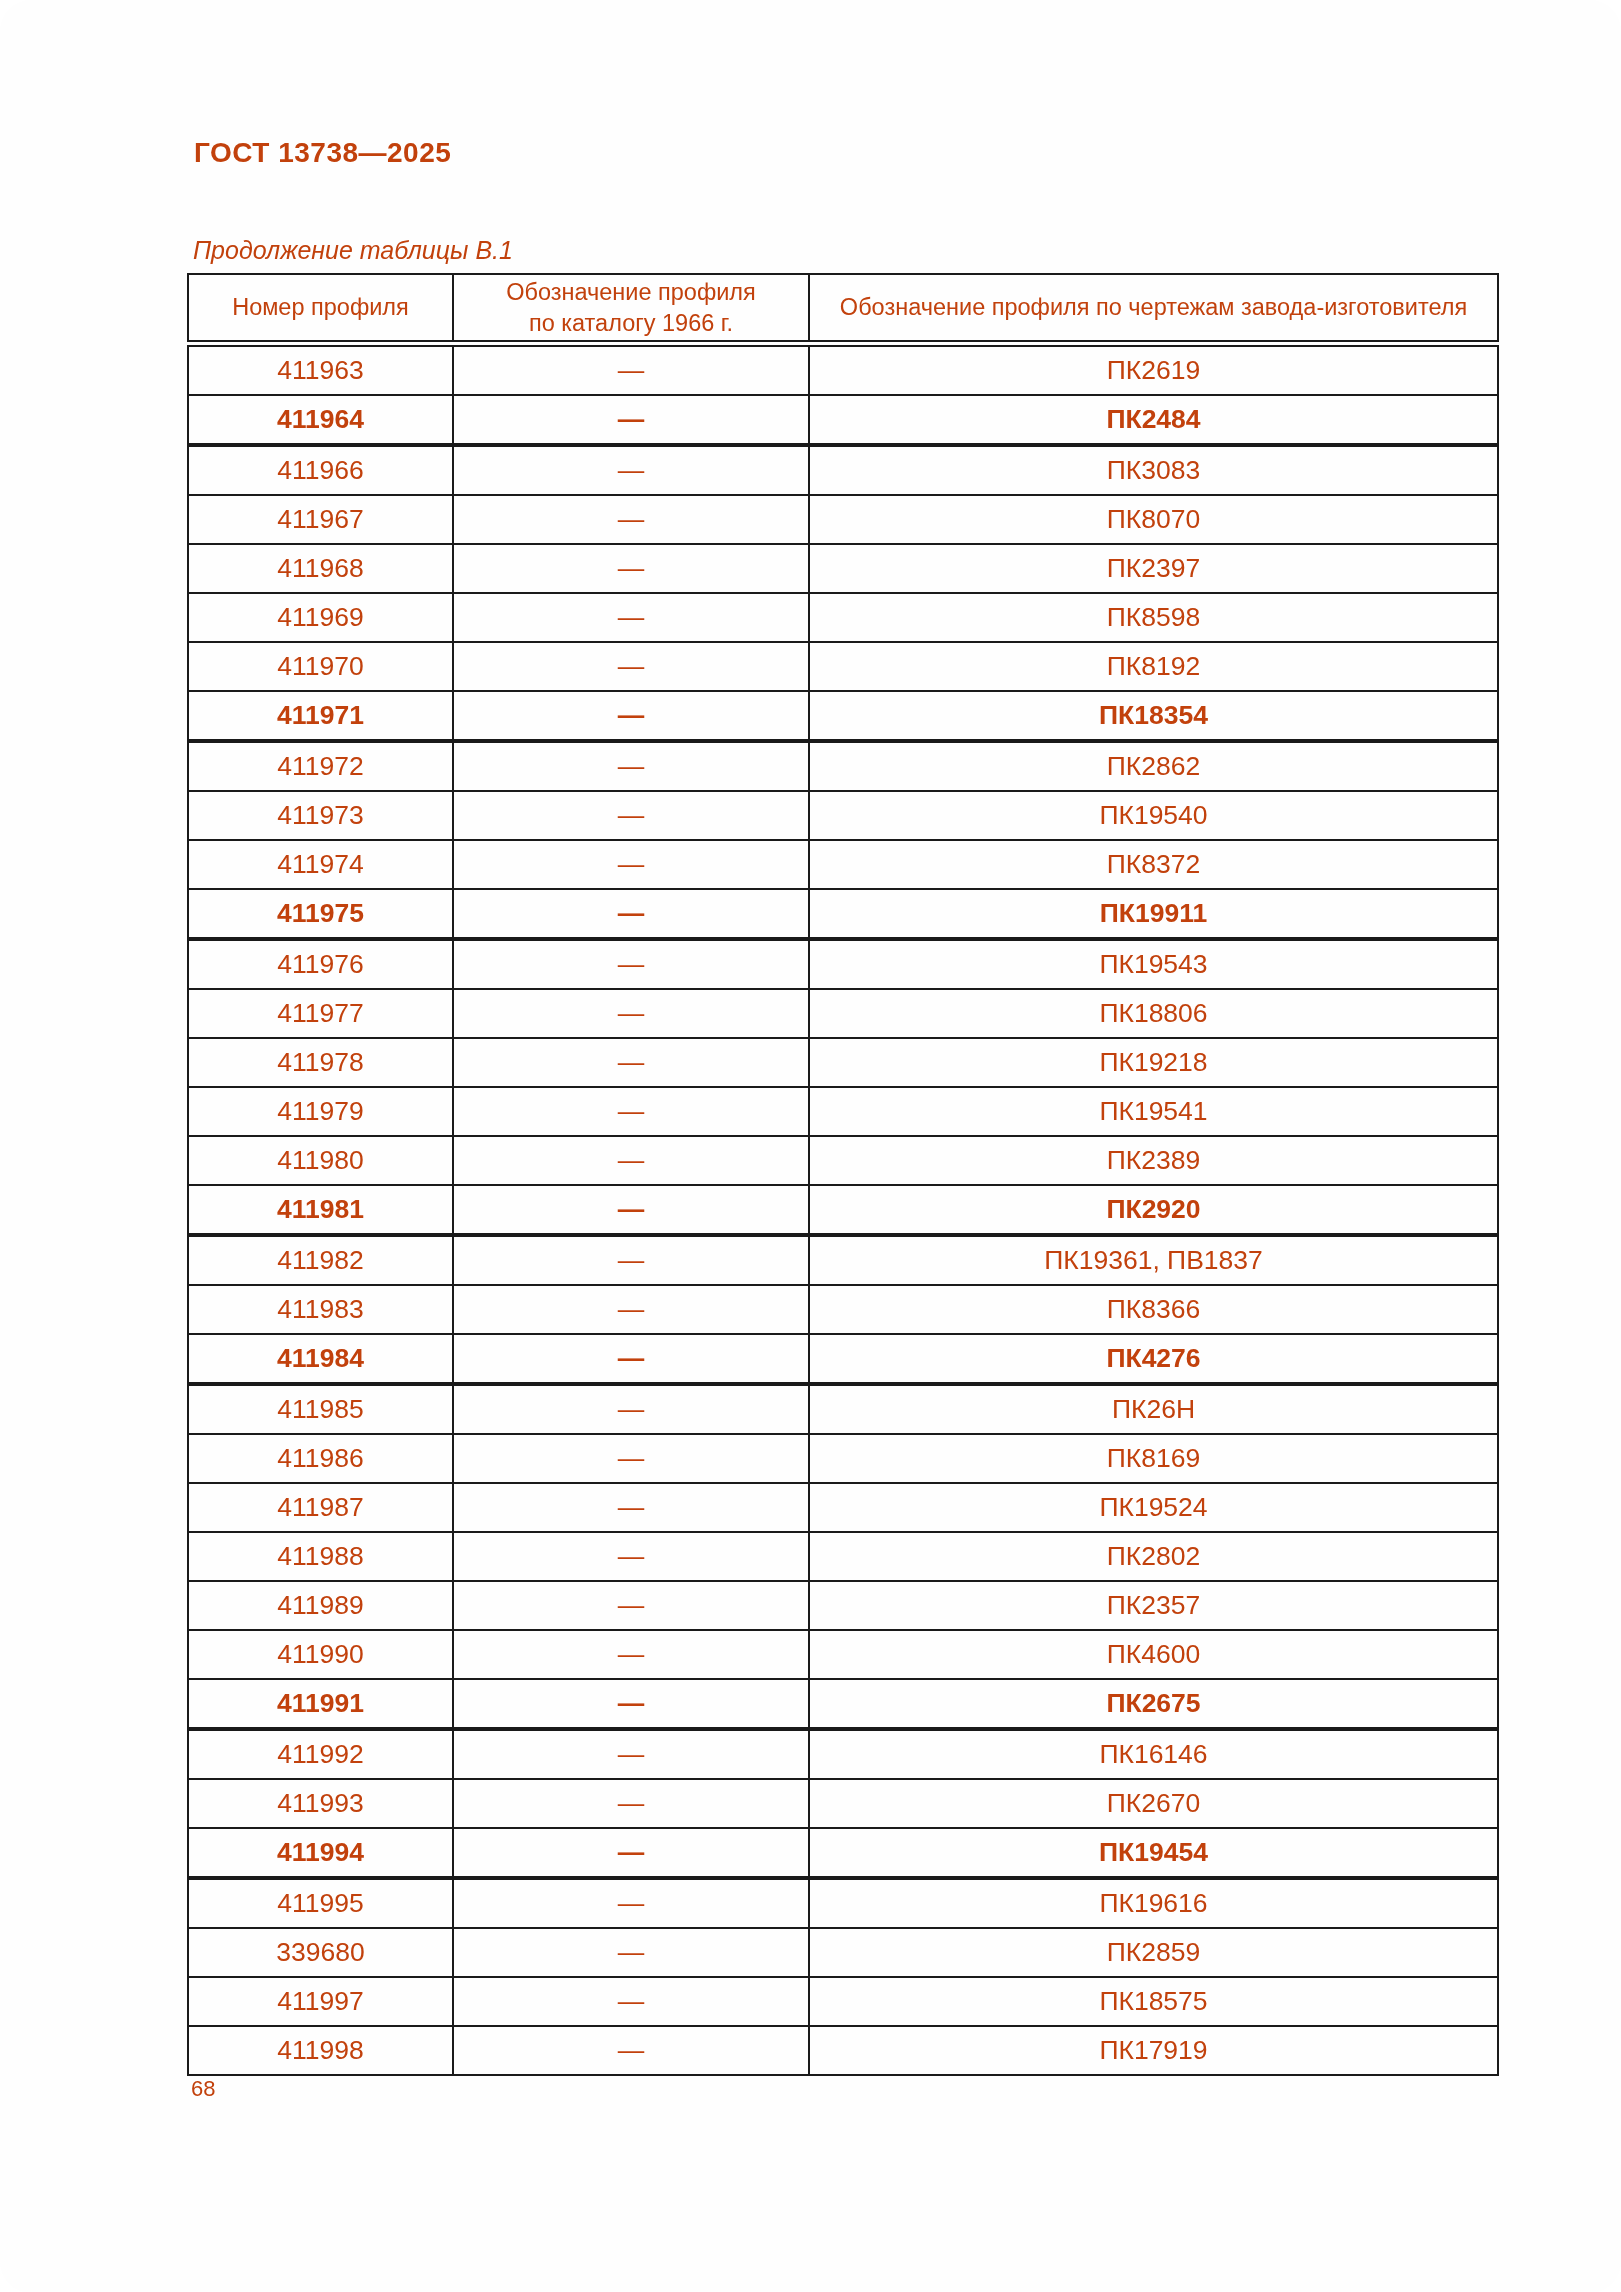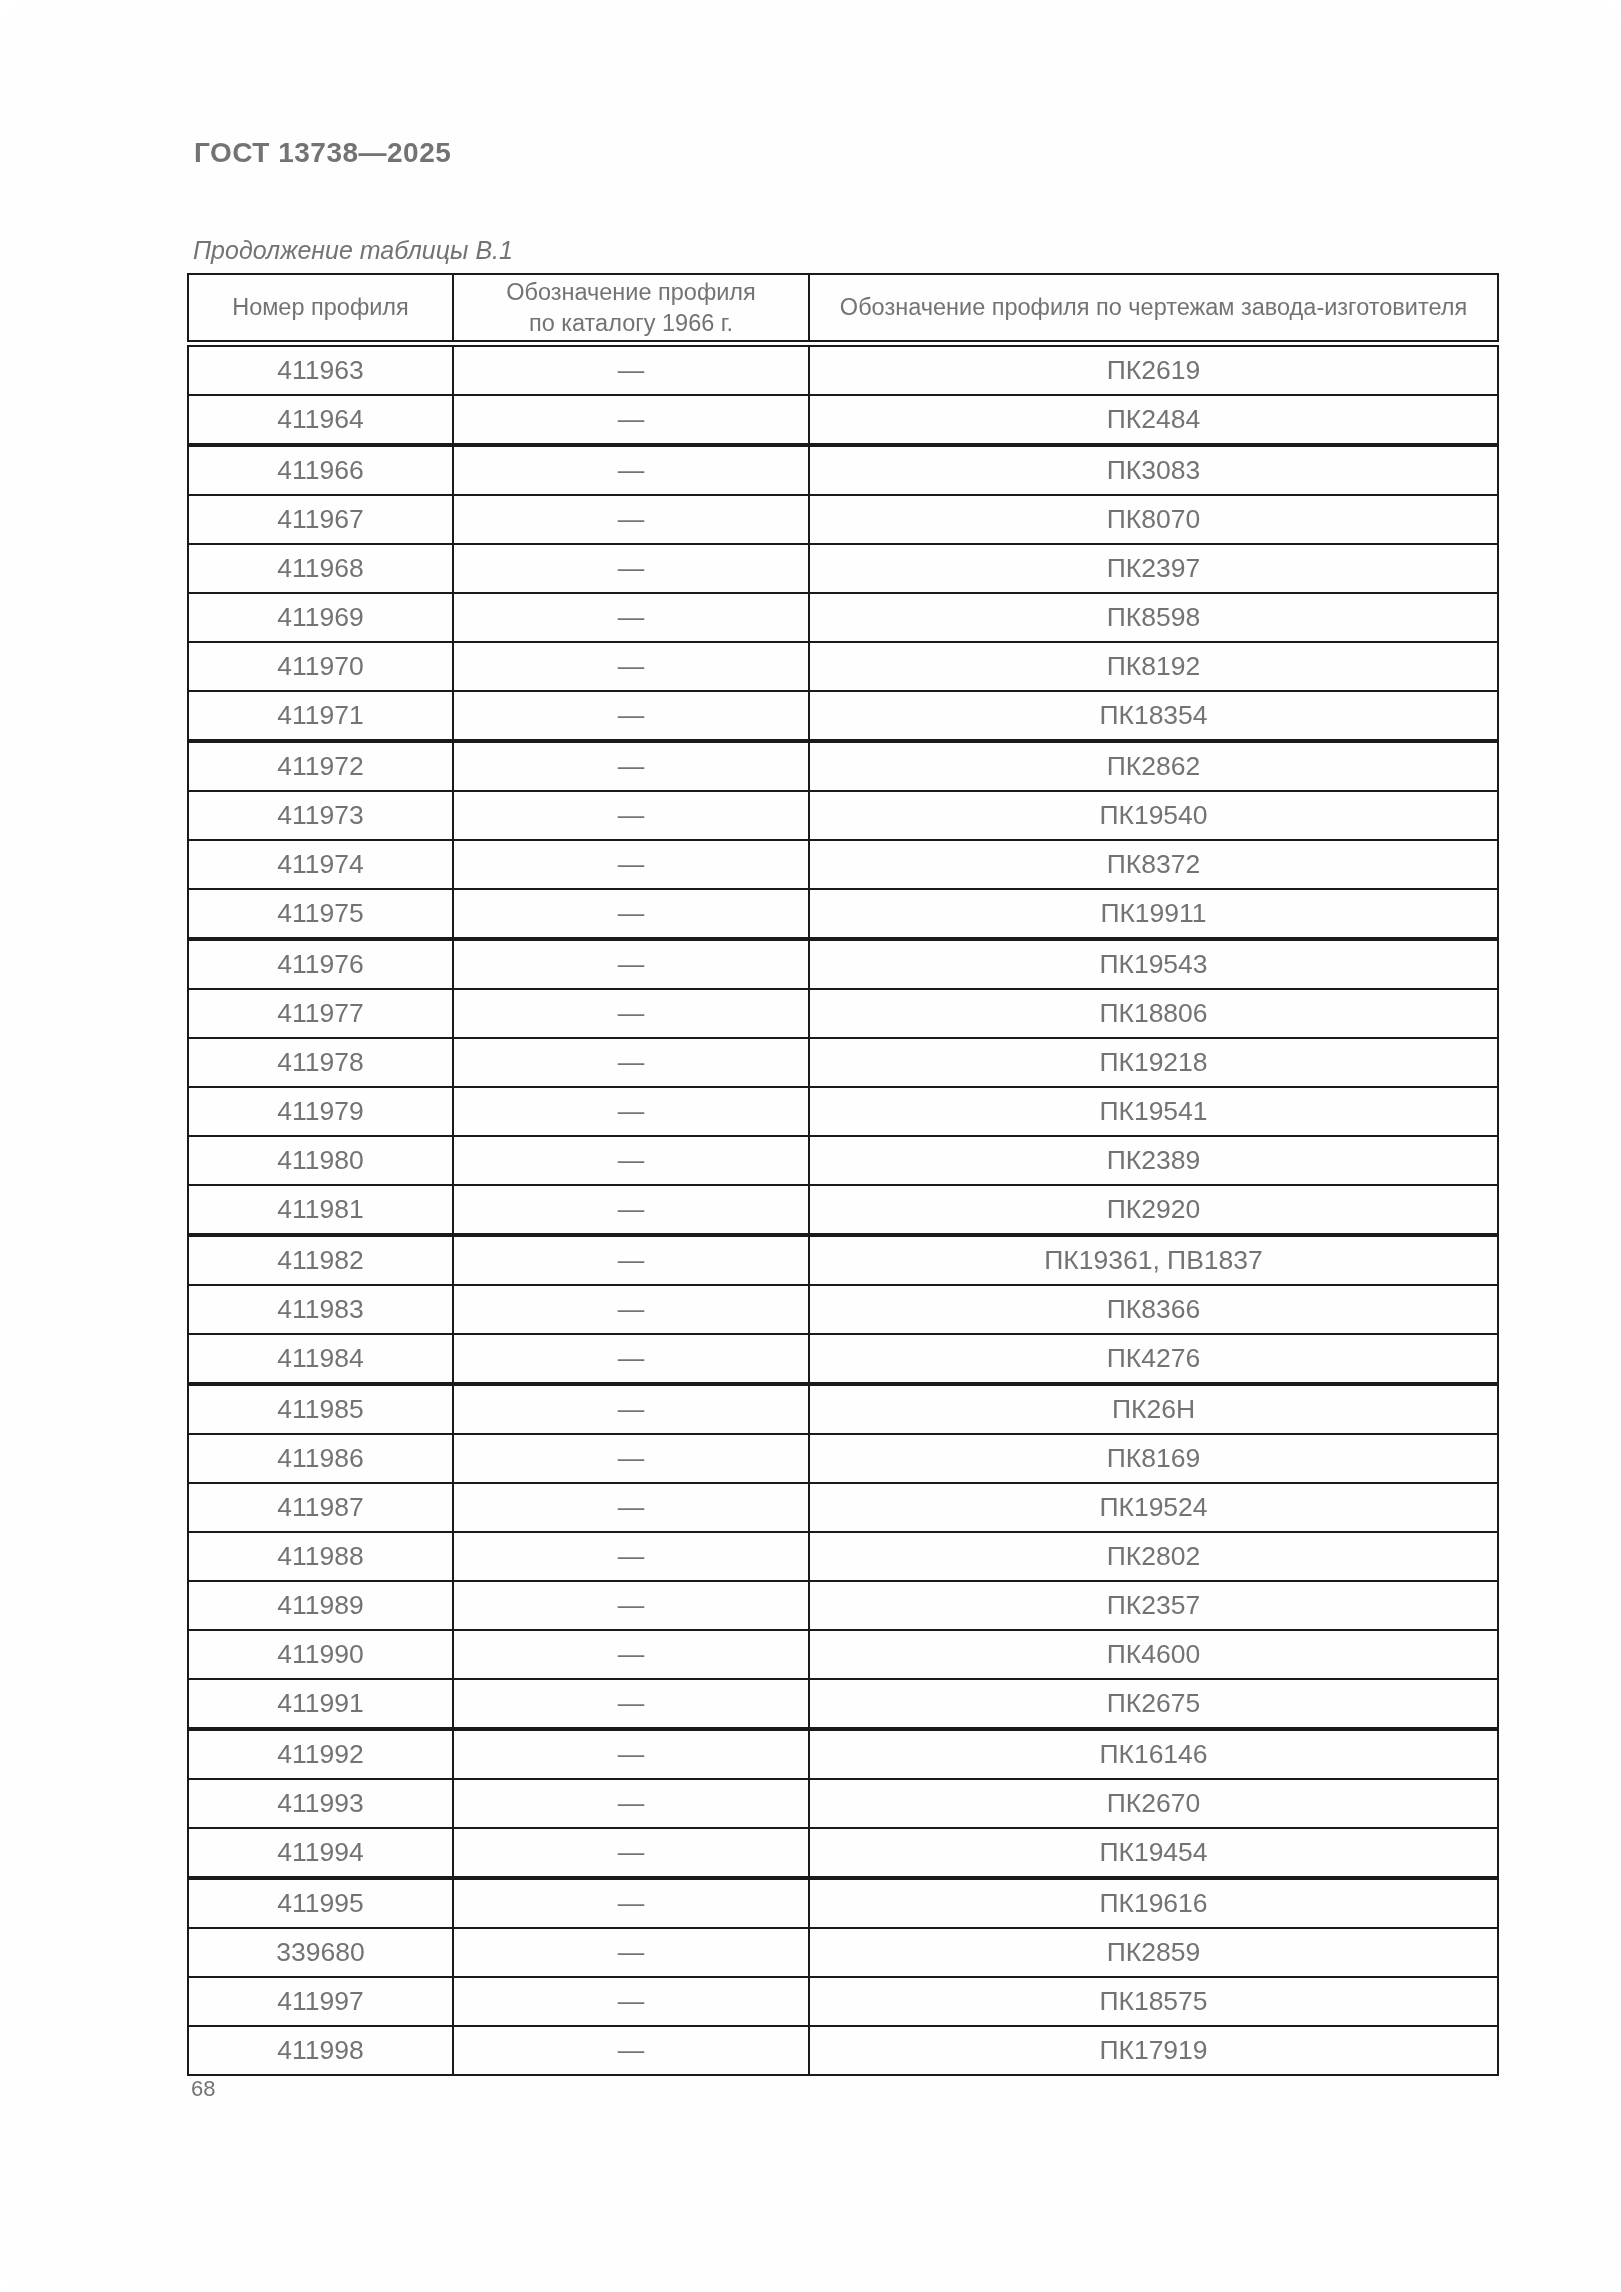--- a/index.html
+++ b/index.html
@@ -6,21 +6,21 @@
     margin: 0;
     padding: 0;
     background: #ffffff;
   }
   .page {
     position: relative;
     width: 1621px;
     height: 2293px;
     background: #fefefe;
     font-family: "Liberation Sans", sans-serif;
-    color: #737373;
+    color: #c2410c;
     overflow: hidden;
     border-radius: 31px;
   }
   .doc-header {
     position: absolute;
     left: 194px;
     top: 137px;
     font-size: 28px;
     font-weight: bold;
     letter-spacing: 0.5px;
@@ -58,20 +58,21 @@
   }
   table.profiles thead th .hdr {
     white-space: pre-line;
   }
   table.profiles tbody td {
     height: 47px;
     font-size: 26.5px;
   }
   table.profiles tbody tr.thick td {
     border-bottom-width: 4.9px;
+    font-weight: bold;
   }
   .page-number {
     position: absolute;
     left: 191px;
     top: 2076px;
     font-size: 22px;
   }
 </style>
 </head>
 <body>

